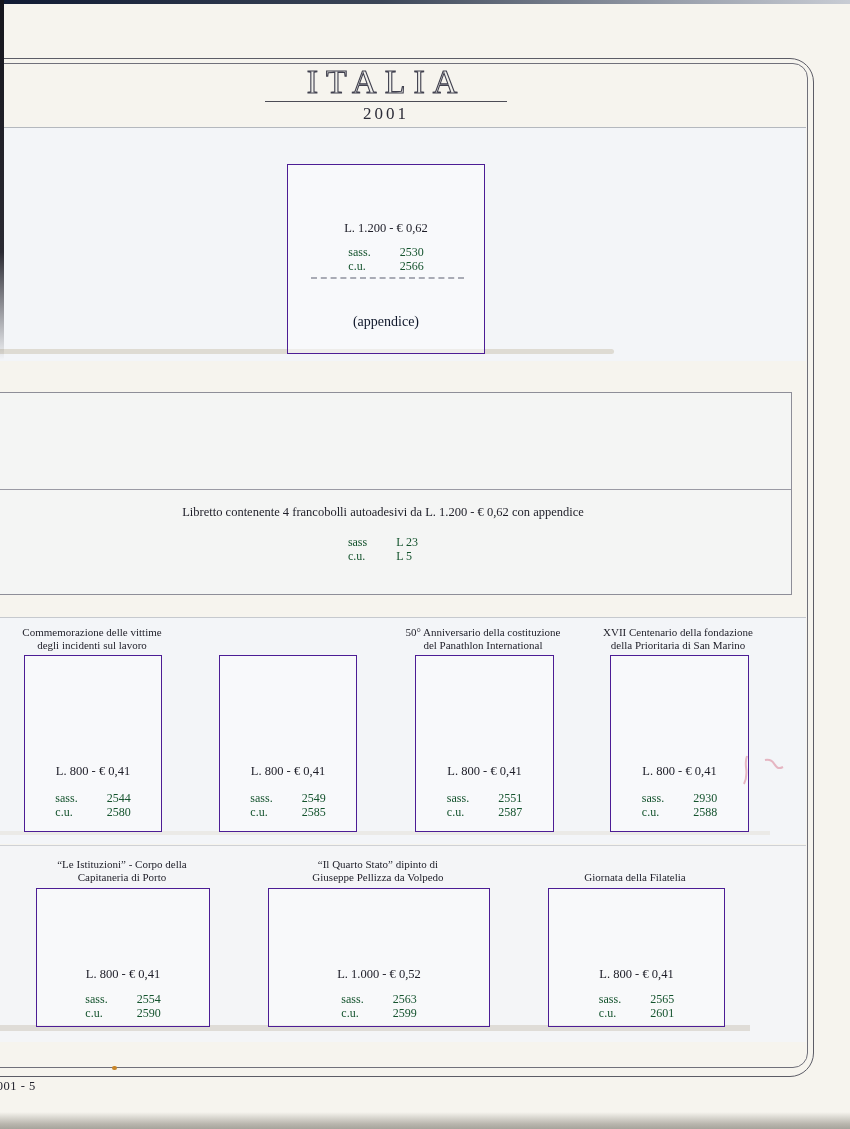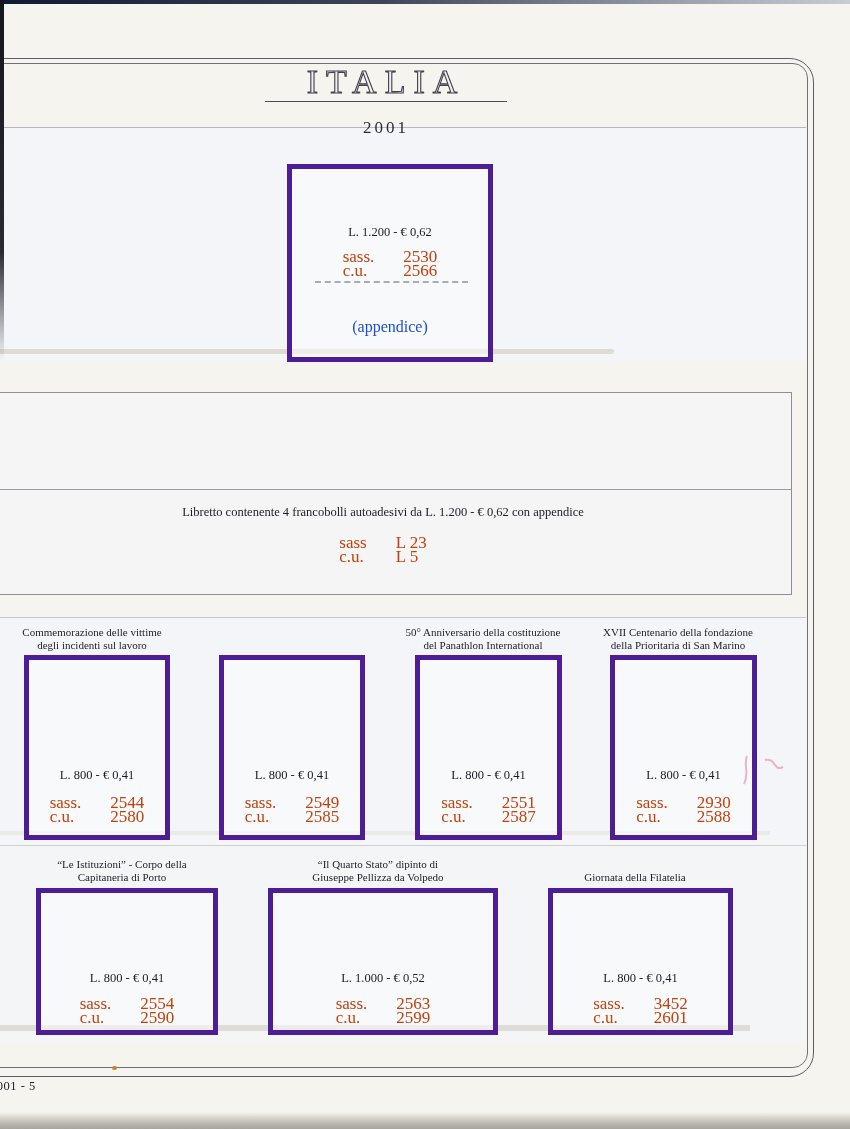--- a/index.html
+++ b/index.html
@@ -24,33 +24,33 @@
   .s3{left:0;top:845px;width:806px;height:196px;background:#f4f5f7;border-top:1px solid #cfd1d5;}
   .smudge1{left:-26px;top:349px;width:640px;height:5px;background:#d9d6cd;border-radius:3px;opacity:.85;}
   .smudge2{left:0;top:831px;width:770px;height:4px;background:#e3e0d8;opacity:.55;}
   .smudge3{left:-26px;top:1025px;width:776px;height:6px;background:#d9d6ce;opacity:.8;}
   .speck{left:112px;top:1066px;width:5px;height:4px;background:#c8862a;border-radius:2px;}
   
   .hdr{left:0;top:66px;width:772px;text-align:center;}
   .title{font-size:34px;letter-spacing:8px;font-weight:normal;color:#f1f0ec;
     -webkit-text-stroke:1.1px #41414f;line-height:32px;}
   .title-rule{width:242px;margin:3px auto 0;border-top:1.2px solid #4c4c56;}
-  .year{font-size:17px;letter-spacing:3px;color:#2c2c38;margin-top:16px;}
+  .year{font-size:17px;letter-spacing:3px;color:#2c2c38;margin-top:2px;}
   
   .cap{font-size:12px;color:#1f1f2a;text-align:center;}
   .stamp-title{position:absolute;width:230px;text-align:center;font-size:11px;line-height:13px;color:#1d1d27;}
-  .stamp-box{position:absolute;border:5px solid #4c1d95;background:rgba(251,252,254,.55);}
+  .stamp-box{position:absolute;border:1px solid #4c1d95;background:rgba(251,252,254,.55);}
   .wide-box{left:-26px;top:392px;width:816px;height:201px;border:1px solid #8e8e98;background:rgba(243,245,248,.6);}
   .wide-div{position:absolute;left:0;right:0;top:96px;border-top:1px solid #9a9aa4;}
   .value{position:absolute;left:0;right:0;text-align:center;font-size:12.5px;color:#1d1d27;}
   .codes{position:absolute;left:0;right:0;display:grid;
     grid-template-columns:max-content max-content;column-gap:29px;justify-content:center;
-    font-size:17px;line-height:13.5px;color:#c2410c;}
+    font-size:12px;line-height:13.5px;color:#14532d;}
   .dash{position:absolute;left:23px;right:20px;top:112px;border-top:2px dashed #a9abb5;}
-  .appx{position:absolute;left:0;right:0;top:149px;text-align:center;font-size:16px;color:#1d4ed8;}
+  .appx{position:absolute;left:0;right:0;top:149px;text-align:center;font-size:14px;color:#0f172a;}
   .footer{left:-10px;top:1079px;font-size:12.5px;color:#23232e;letter-spacing:.5px;}
   .scan-mark{left:735px;top:750px;}
 </style>
 </head>
 <body>
 
 <div id="page">
 
   <div class="abs s1"></div>
   <div class="abs s2"></div>
@@ -172,21 +172,21 @@
   </div>
 
   <div class="stamp-title" style="left:520px;top:871px;">
     <div>Giornata della Filatelia</div>
     <div></div>
   </div>
   <div class="stamp-box" style="left:548px;top:888px;width:175px;height:137px;">
     <div class="value" style="top:78px;">L. 800 - € 0,41</div>
     <div class="codes" style="top:104px;">
       <span>sass.</span>
-      <span>3452</span>
+      <span>2565</span>
       <span>c.u.</span>
       <span>2601</span>
     </div>
   </div>
 
   <div class="abs footer">2001 - 5</div>
 
   <svg class="abs scan-mark" width="52" height="46">
     <path d="M12,6 C8,16 15,22 9,34" stroke="#e0a0b0" stroke-width="2" fill="none" opacity="0.75"></path>
     <path d="M30,10 C42,8 38,22 48,17" stroke="#e0a0b0" stroke-width="2" fill="none" opacity="0.75"></path>

